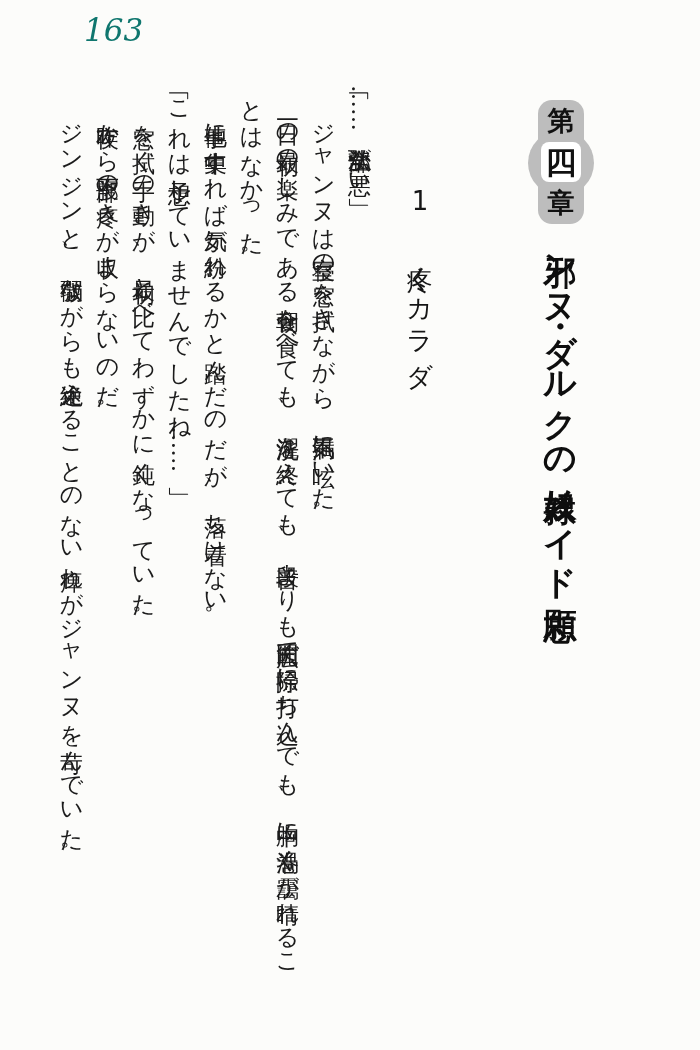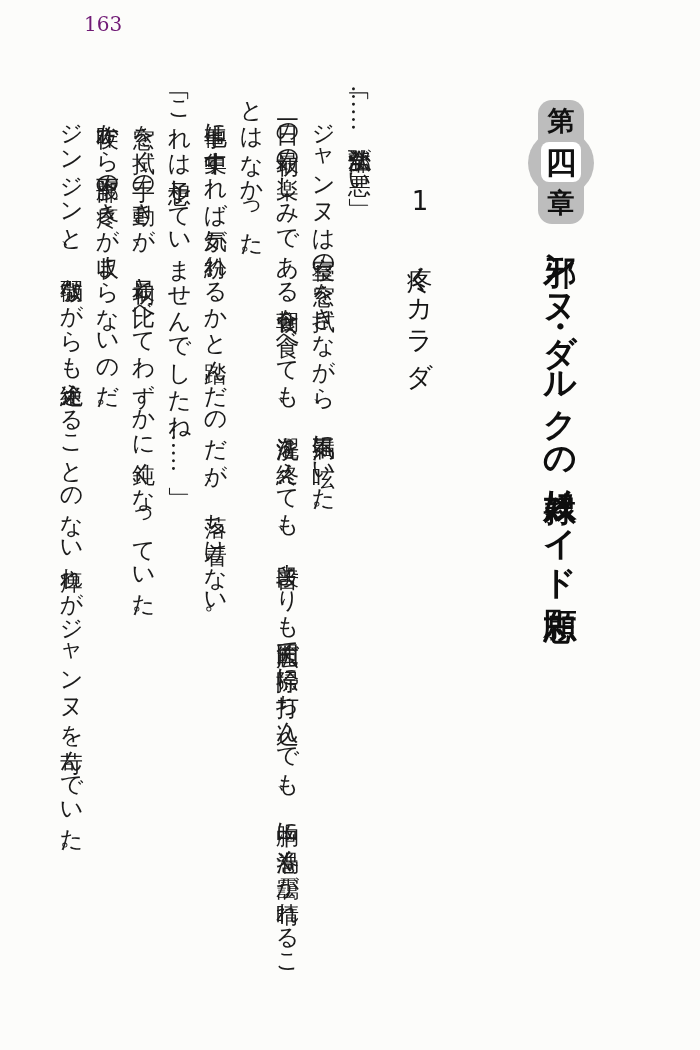--- a/index.html
+++ b/index.html
@@ -12,22 +12,23 @@
     color: #1b1b1b;
     font-family: "DejaVu Serif", serif;
   }
 
   
   .page-number {
     position: absolute;
     top: 12px;
     left: 84px;
     font-family: "DejaVu Serif", serif;
-    font-size: 20px;
-    color: #701a75;
+    font-style: italic;
+    font-size: 31px;
+    color: #0f766e;
   }
 
   
   .chapter-badge {
     position: absolute;
     top: 100px;
     left: 538px;
     width: 46px;
     height: 124px;
   }

